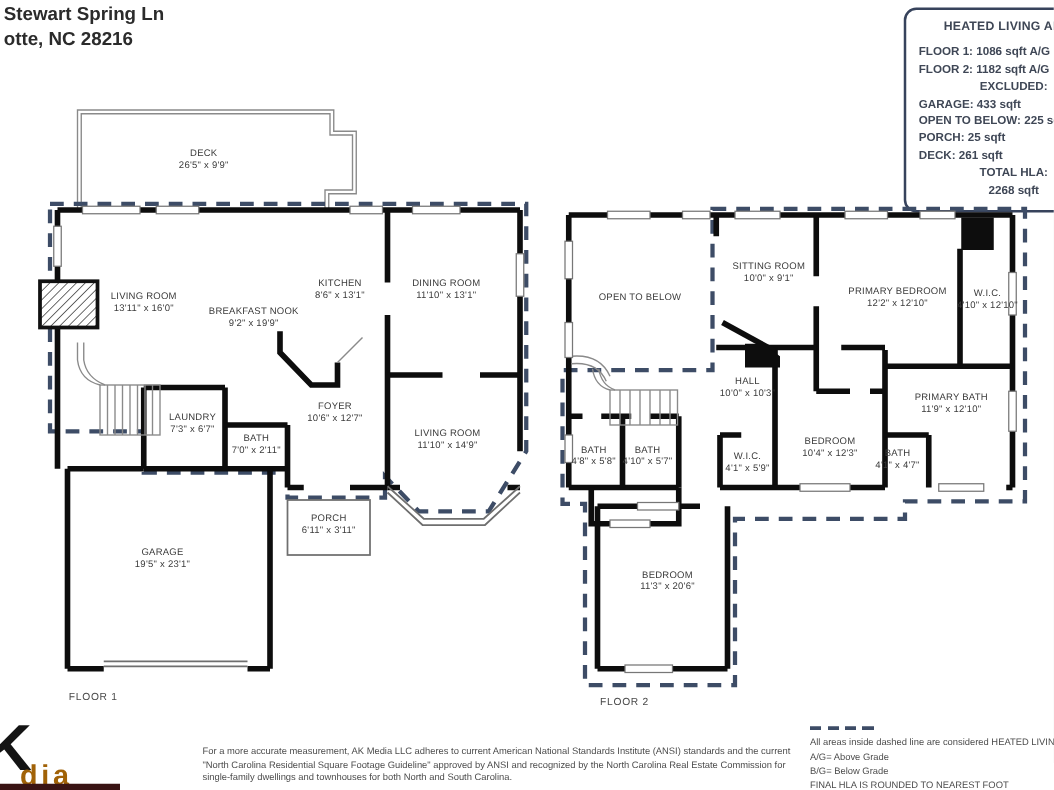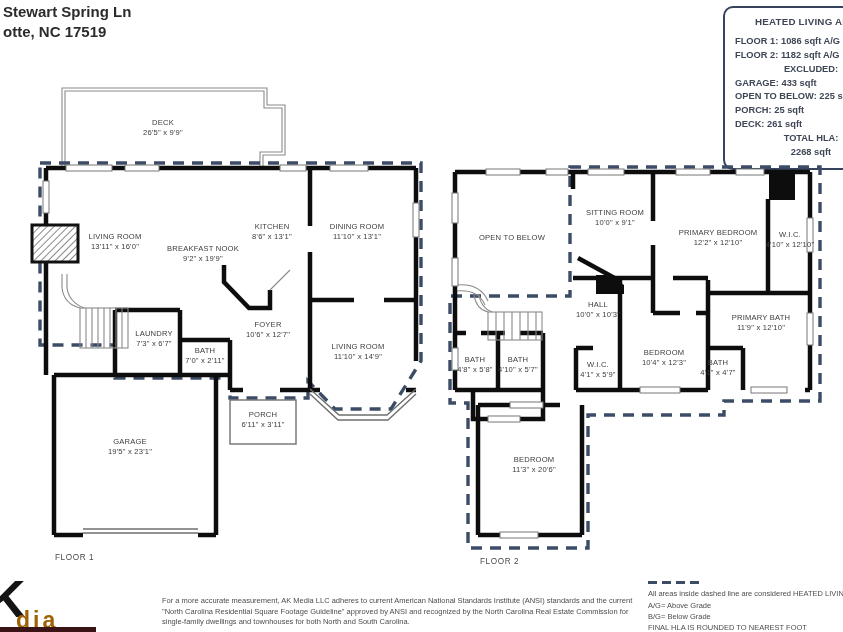--- a/index.html
+++ b/index.html
@@ -39,21 +39,21 @@
   .legend-dashes{width:54px;height:3.4px;margin-bottom:4px;
            background:repeating-linear-gradient(90deg,#3d4c66 0 9px,transparent 9px 14px);}
 </style>
 </head>
 <body>
 
 <div id="page">
 
   <div class="address">
     <div>Stewart Spring Ln</div>
-    <div>otte, NC  17519</div>
+    <div>otte, NC  28216</div>
   </div>
 
   <div class="hla-box">
     <span class="hla-title">HEATED LIVING AREA:</span>
     <span class="hla-line">FLOOR 1: 1086 sqft  A/G</span>
     <span class="hla-line">FLOOR 2: 1182 sqft  A/G</span>
     <span class="hla-line hla-center">EXCLUDED:</span>
     <span class="hla-line">GARAGE: 433 sqft</span>
     <span class="hla-line">OPEN TO BELOW: 225 sqft</span>
     <span class="hla-line">PORCH: 25 sqft</span>

